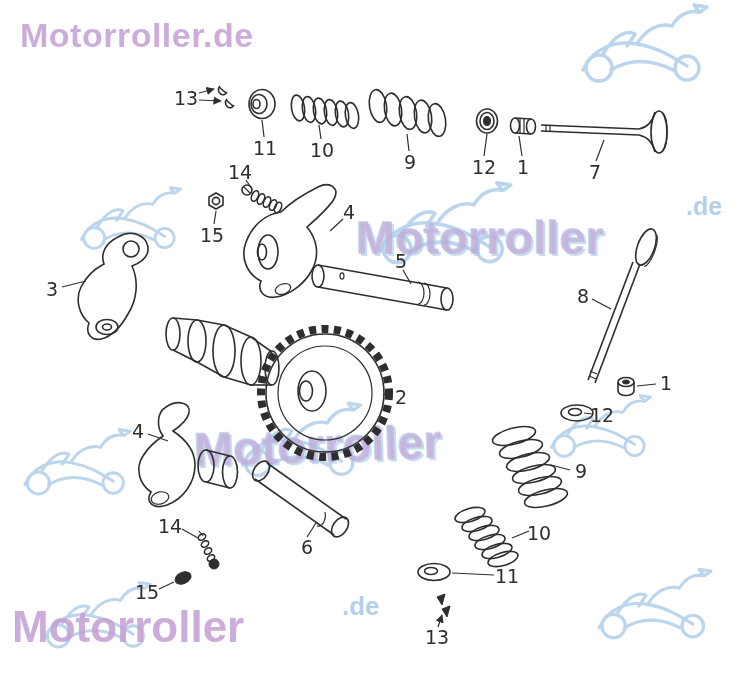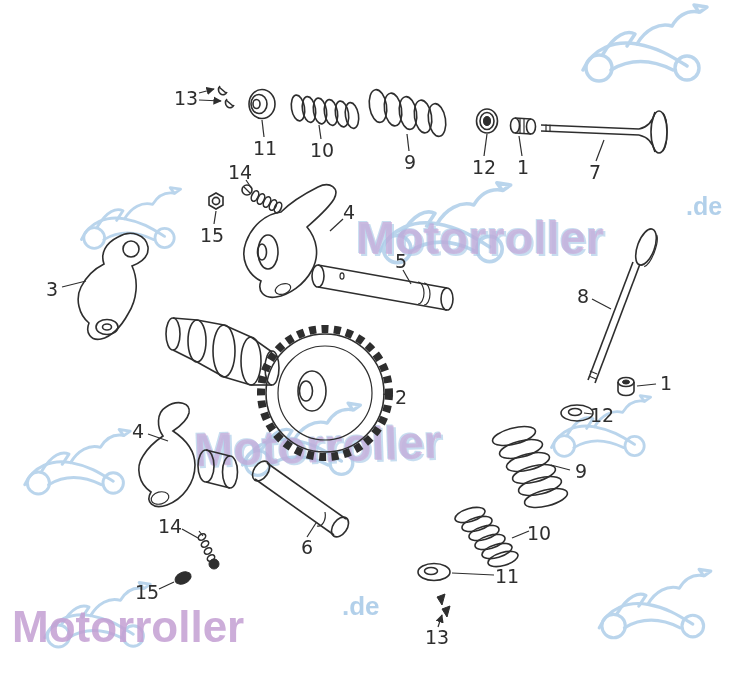--- a/index.html
+++ b/index.html
@@ -50,20 +50,21 @@
     <use href="#moto" transform="translate(575,8)"></use>
     <use href="#moto" transform="translate(75,190) scale(0.8)"></use>
     <use href="#moto" transform="translate(372,186) scale(1.05)"></use>
     <use href="#moto" transform="translate(18,432) scale(0.85)"></use>
     <use href="#moto" transform="translate(235,406) scale(0.95)"></use>
     <use href="#moto" transform="translate(545,398) scale(0.8)"></use>
     <use href="#moto" transform="translate(38,585) scale(0.85)"></use>
     <use href="#moto" transform="translate(592,572) scale(0.9)"></use>
   </svg>
 
+  <div class="wm" style="left:20px;top:16px;font-size:34px;letter-spacing:.5px;opacity:.85">Motorroller.de</div>
   <div class="wm wm-dual" style="left:356px;top:210px;font-size:47px;opacity:.9">Motorroller</div>
   <div class="wm wm-blue" style="left:686px;top:192px;font-size:25px;opacity:.9">.de</div>
   <div class="wm wm-dual" style="left:194px;top:418px;font-size:47px;opacity:.9;transform:rotate(-2deg)">Motorroller</div>
   <div class="wm wm-blue" style="left:342px;top:591px;font-size:26px;opacity:.9">.de</div>
   <div class="wm" style="left:12px;top:602px;font-size:44px;opacity:.85">Motorroller</div>
 
   <svg class="layer" width="743" height="674">
     <defs>
       <marker id="arr" viewBox="0 0 10 10" refX="9" refY="5" markerWidth="7" markerHeight="7" orient="auto">
         <path d="M0,0 L10,5 L0,10 z" fill="var(--ink)"></path>

